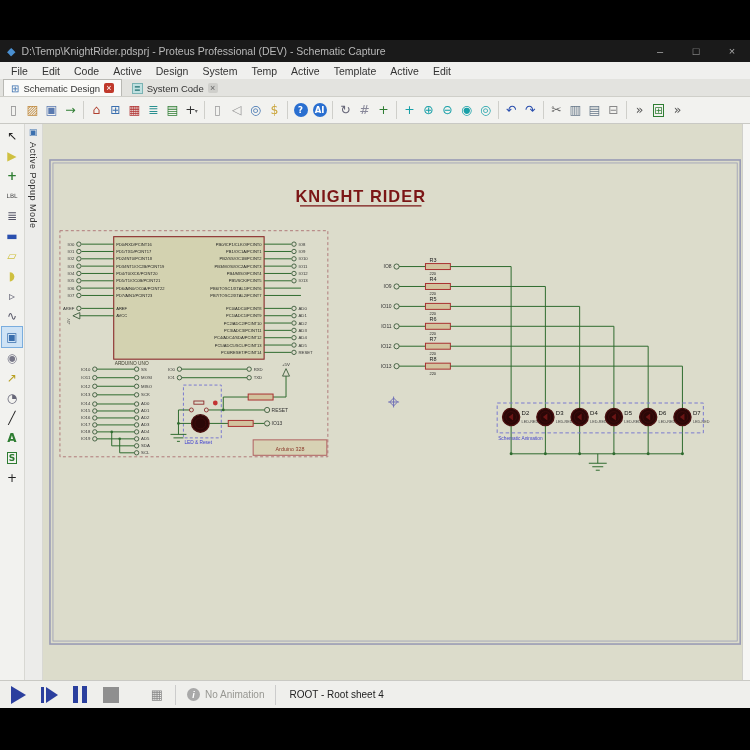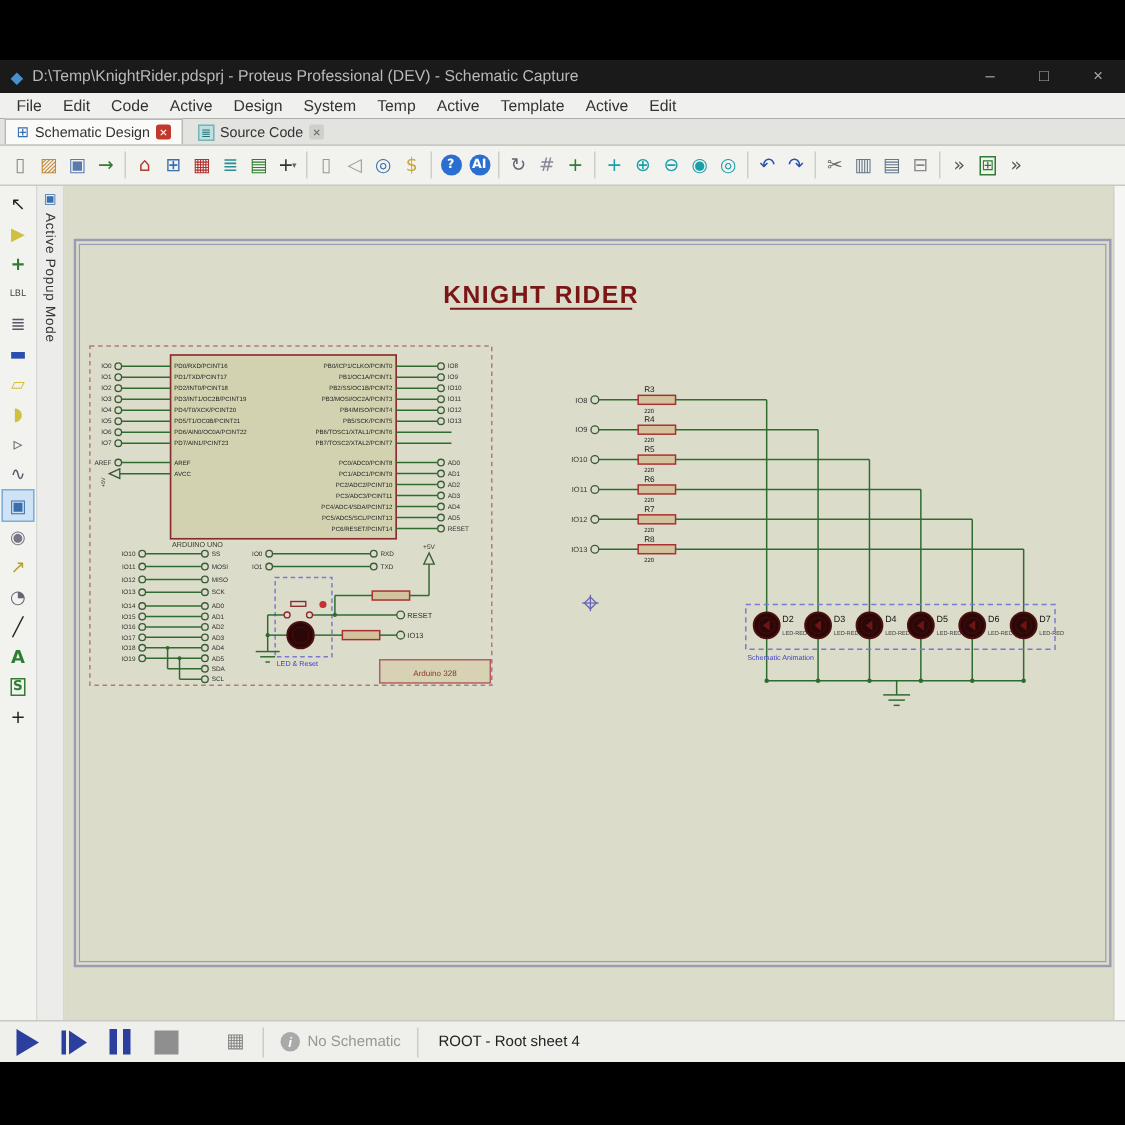--- a/index.html
+++ b/index.html
@@ -94,21 +94,21 @@
     </div>
 
   <div id="tabbar">
     <div class="tab active">
       <span class="tabicon" style="color:#3a6fae">⊞</span>
       <span>Schematic Design</span>
       <span class="close red">×</span>
     </div>
     <div class="tab">
       <span class="srcicon">≣</span>
-      <span>Source Code</span>
+      <span>System Code</span>
       <span class="close gray">×</span>
     </div>
   </div>
 
   <div id="toolbar">
       <div class="tbtn">
         <span class="ticon" style="color: rgb(136, 136, 136);">▯</span>
       </div>
       <div class="tbtn">
         <span class="ticon" style="color: rgb(192, 138, 62);">▨</span>
@@ -751,20 +751,20 @@
     <div class="sim">
         <div class="stopsq"></div>
       </div>
     <div style="width:10px"></div>
     <div class="sim">
         <span style="color:#888;font-size:13px;font-family:'DejaVu Sans',sans-serif;">▦</span>
       </div>
     <div class="ssep"></div>
     <div class="info-wrap">
       <div class="info">i</div>
-      <span class="msg">No Schematic</span>
+      <span class="msg">No Animation</span>
     </div>
     <div class="ssep"></div>
     <span class="sheet">ROOT - Root sheet 4</span>
   </div>
 
   <div id="bottom-band"></div>
 </div>
 
 </body></html>

